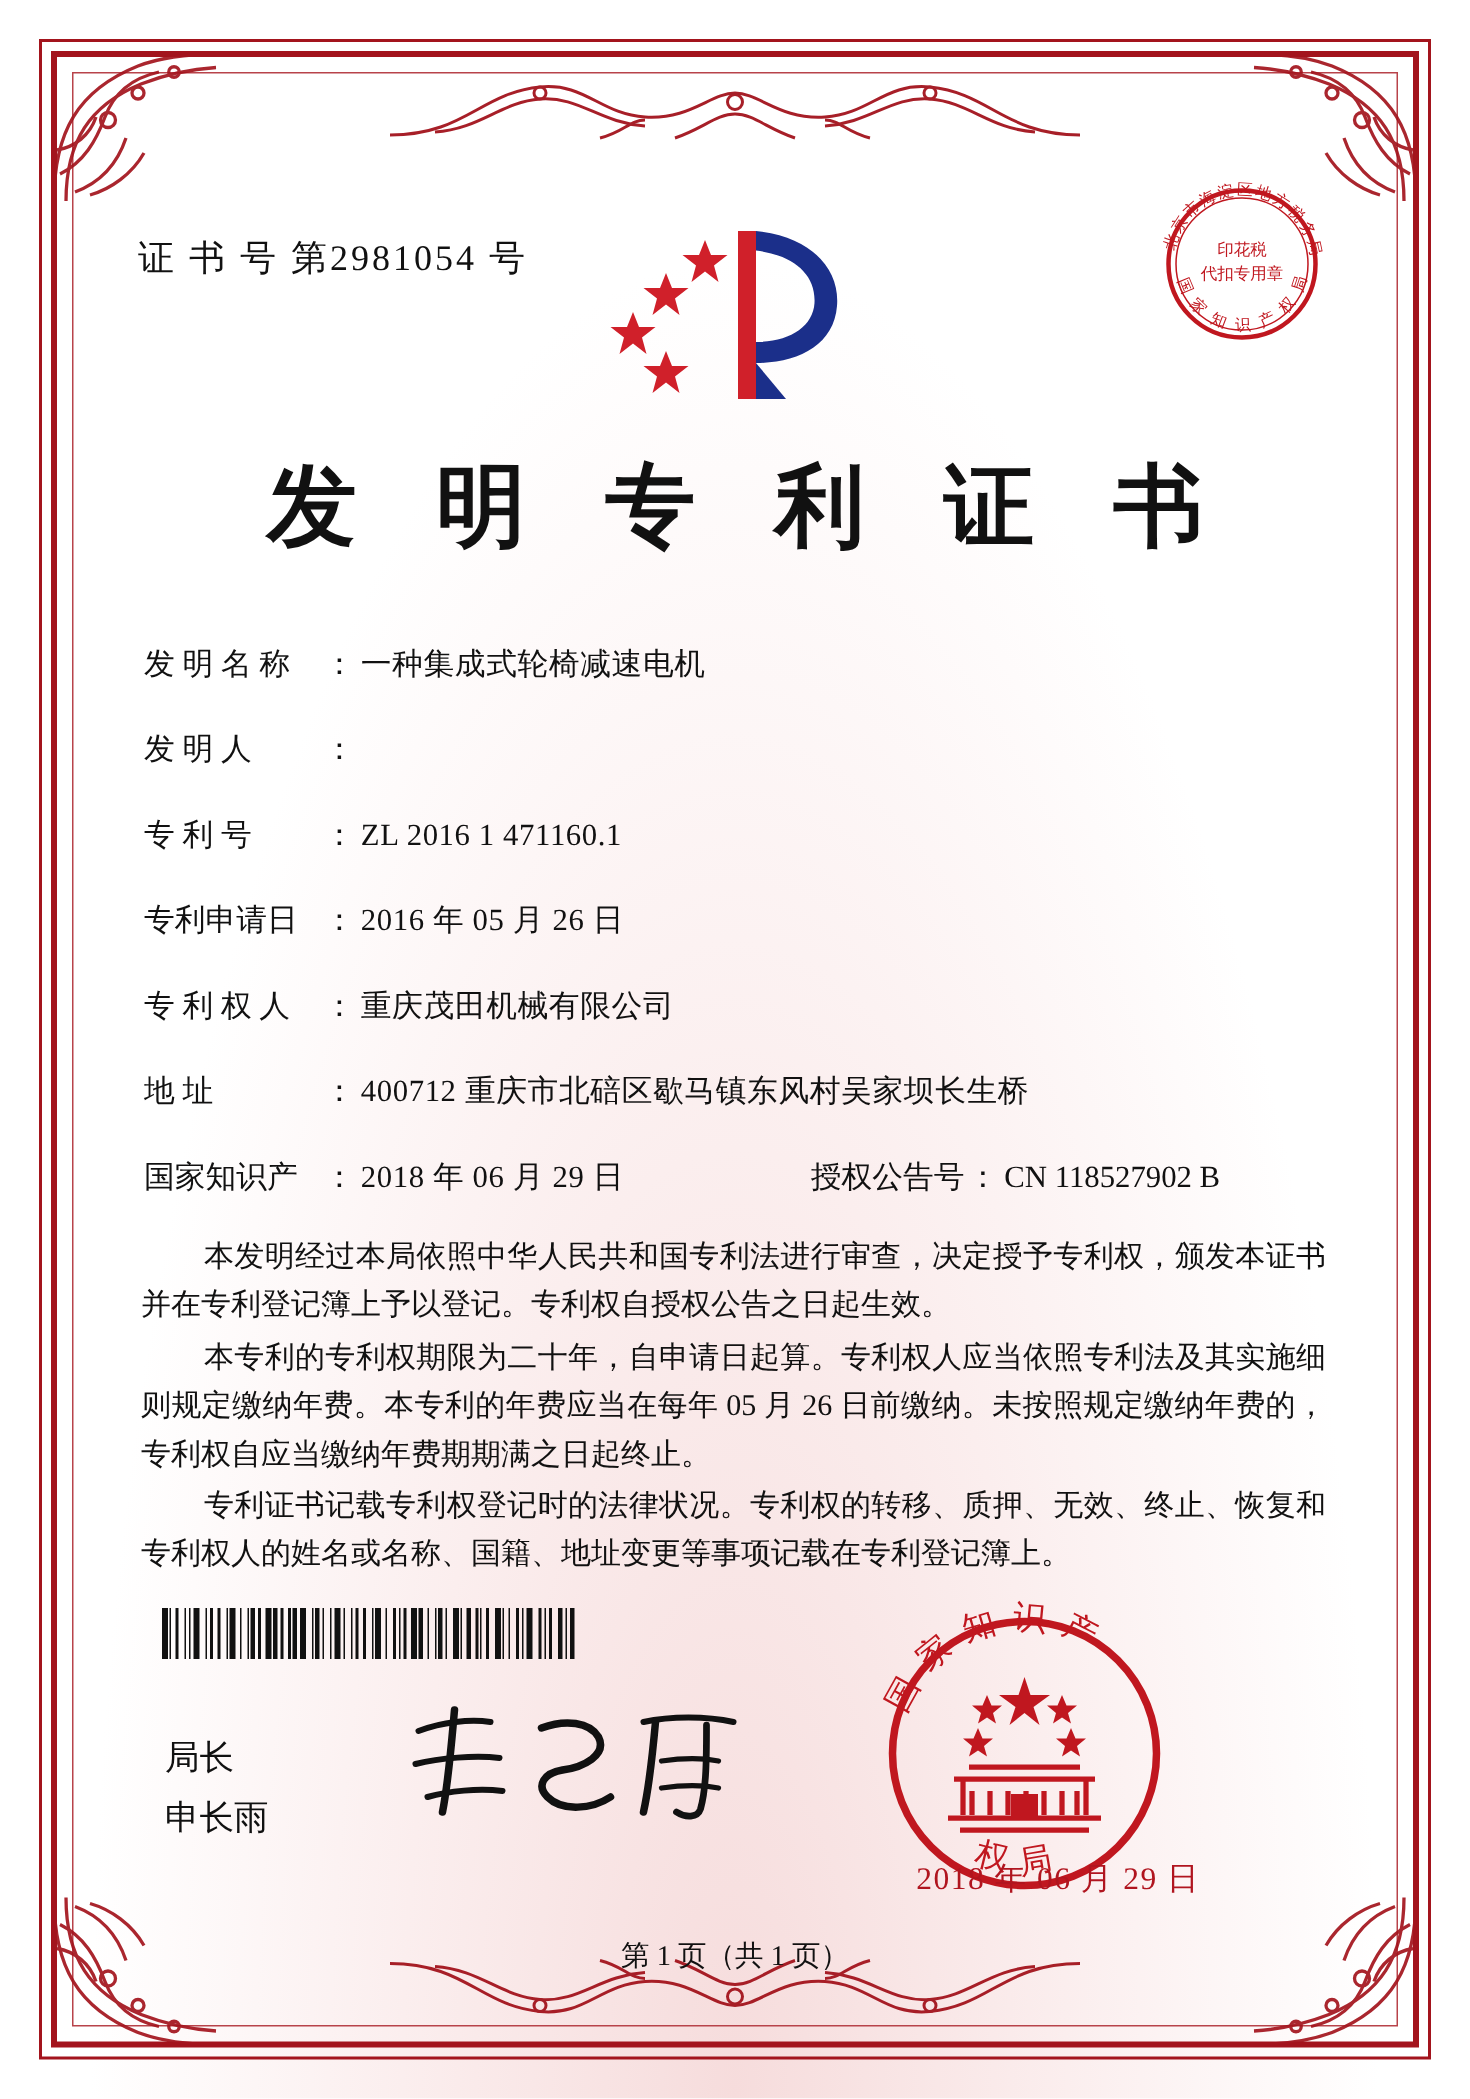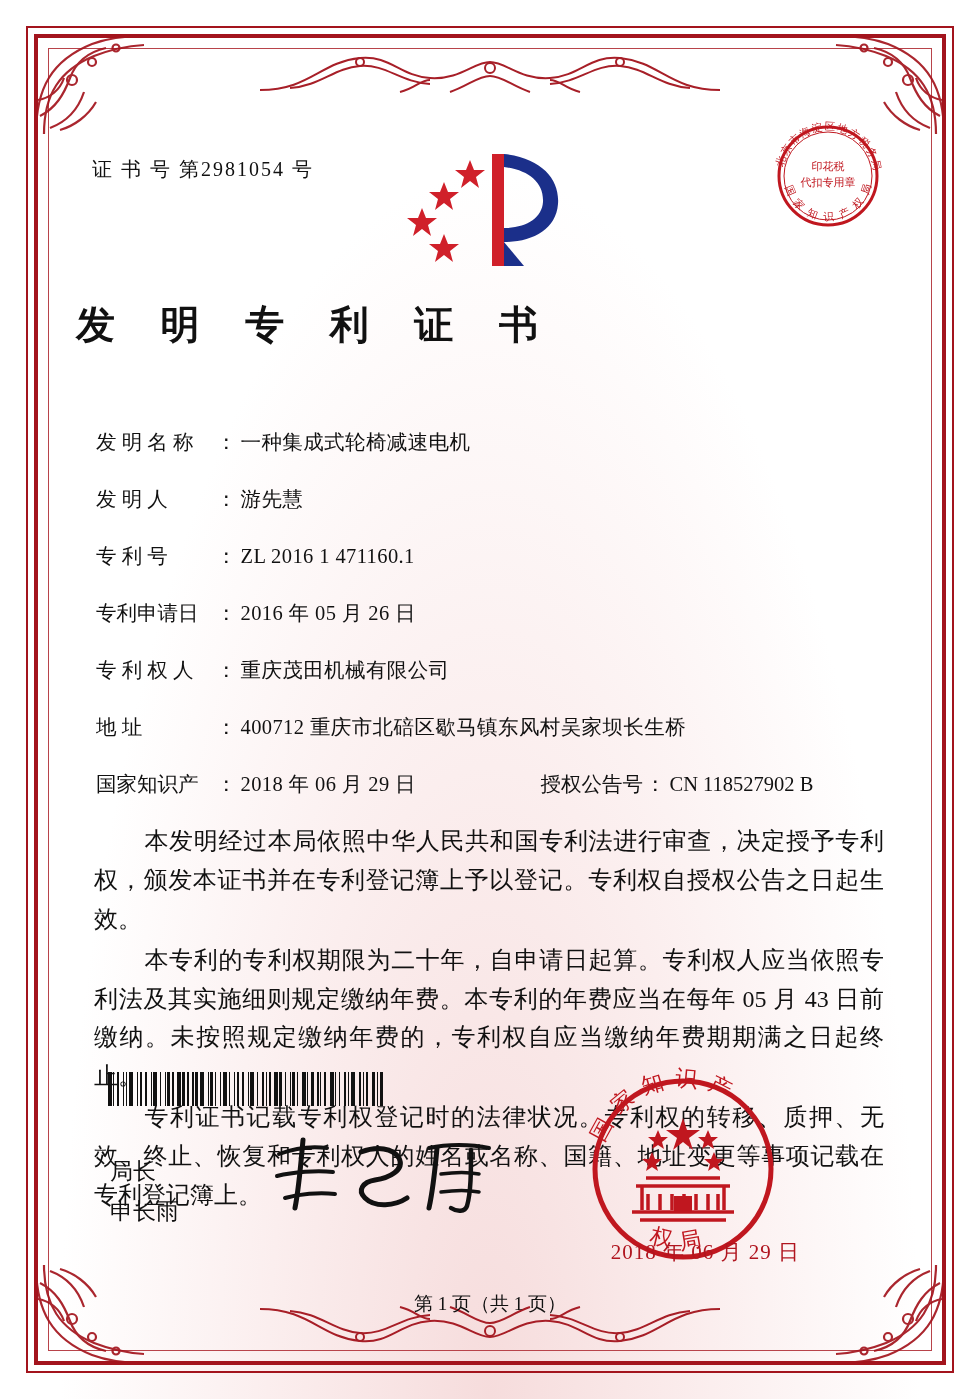--- a/index.html
+++ b/index.html
@@ -64,37 +64,38 @@
 
   
   .content{
     position:absolute;
     left:60px;right:60px;top:60px;bottom:60px;
   }
 
   .cert-no{
     position:absolute;
     left:32px;top:96px;
-    font-size:20px;letter-spacing:2px;
+    font-size:24px;letter-spacing:2px;
     color:#111;
     font-family:"Liberation Serif","DejaVu Serif",serif;
   }
 
   
   .logo{
     position:absolute;
     left:50%;transform:translateX(-50%);
     top:78px;
     width:180px;height:140px;
   }
 
   .main-title{
     position:absolute;
     left:0;right:0;top:238px;
-    font-size:39px;
+    text-align:center;
+    font-size:60px;
     letter-spacing:16px;
     font-weight:bold;
     color:#111;
     text-indent:16px;
     font-family:"DejaVu Serif","Liberation Serif",serif;
   }
 
   
   .stamp-tax{
     position:absolute;
@@ -130,21 +131,21 @@
   .sub-label{
     margin-left:10px;
     white-space:nowrap;
     text-align:center;
   }
 
   
   .paras{
     position:absolute;
     left:34px;right:36px;top:762px;
-    font-size:24px;
+    font-size:20px;
     line-height:1.62;
     color:#111;
     text-align:justify;
   }
   .paras p{margin:0 0 2px 0;text-indent:2.1em;}
 
   
   .barcode{
     position:absolute;
     left:48px;top:1012px;
@@ -317,21 +318,20 @@
 
     <div class="fields">
       <div class="field-row">
         <span class="field-label">发 明 名 称</span>
         <span class="field-colon">：</span>
         <span class="field-value">一种集成式轮椅减速电机</span>
       </div>
       <div class="field-row">
         <span class="field-label">发  明  人</span>
         <span class="field-colon">：</span>
-        <span class="field-value">游先慧</span>
       </div>
       <div class="field-row">
         <span class="field-label">专  利  号</span>
         <span class="field-colon">：</span>
         <span class="field-value">ZL 2016 1 471160.1</span>
       </div>
       <div class="field-row">
         <span class="field-label">专利申请日</span>
         <span class="field-colon">：</span>
         <span class="field-value">2016 年 05 月 26 日</span>
@@ -351,21 +351,21 @@
         <span class="field-colon">：</span>
         <span class="field-value">2018 年 06 月 29 日</span>
         <span class="sub-label">授权公告号</span>
         <span class="field-colon">：</span>
         <span>CN 118527902 B</span>
       </div>
     </div>
 
     <div class="paras">
       <p>本发明经过本局依照中华人民共和国专利法进行审查，决定授予专利权，颁发本证书并在专利登记簿上予以登记。专利权自授权公告之日起生效。</p>
-      <p>本专利的专利权期限为二十年，自申请日起算。专利权人应当依照专利法及其实施细则规定缴纳年费。本专利的年费应当在每年 05 月 43 日前缴纳。未按照规定缴纳年费的，专利权自应当缴纳年费期期满之日起终止。</p>
+      <p>本专利的专利权期限为二十年，自申请日起算。专利权人应当依照专利法及其实施细则规定缴纳年费。本专利的年费应当在每年 05 月 26 日前缴纳。未按照规定缴纳年费的，专利权自应当缴纳年费期期满之日起终止。</p>
       <p>专利证书记载专利权登记时的法律状况。专利权的转移、质押、无效、终止、恢复和专利权人的姓名或名称、国籍、地址变更等事项记载在专利登记簿上。</p>
     </div>
 
     <div class="barcode" id="barcode">
         <i style="width:6px"></i>
         <i style="width:2px;background:transparent"></i>
         <i style="width:2px"></i>
         <i style="width:4px;background:transparent"></i>
         <i style="width:4px"></i>
         <i style="width:6px;background:transparent"></i>

